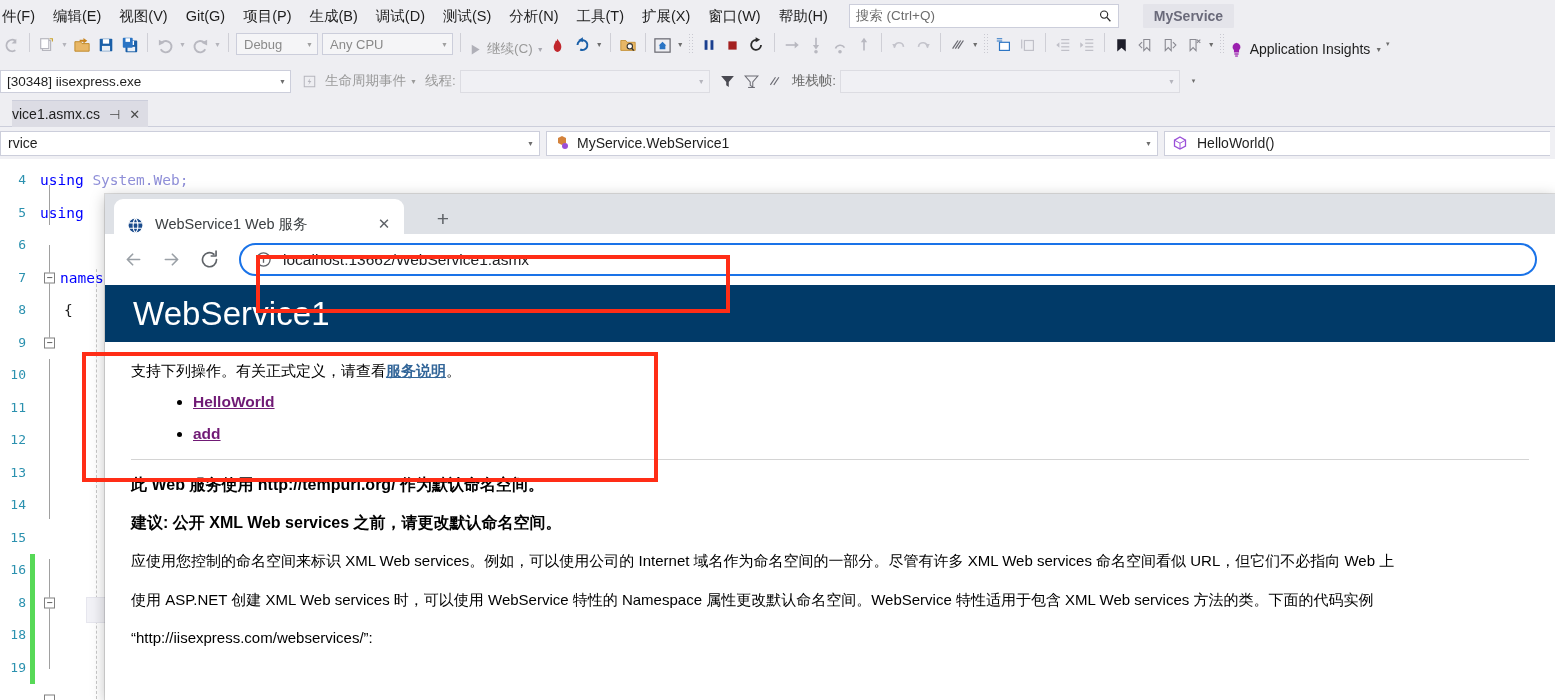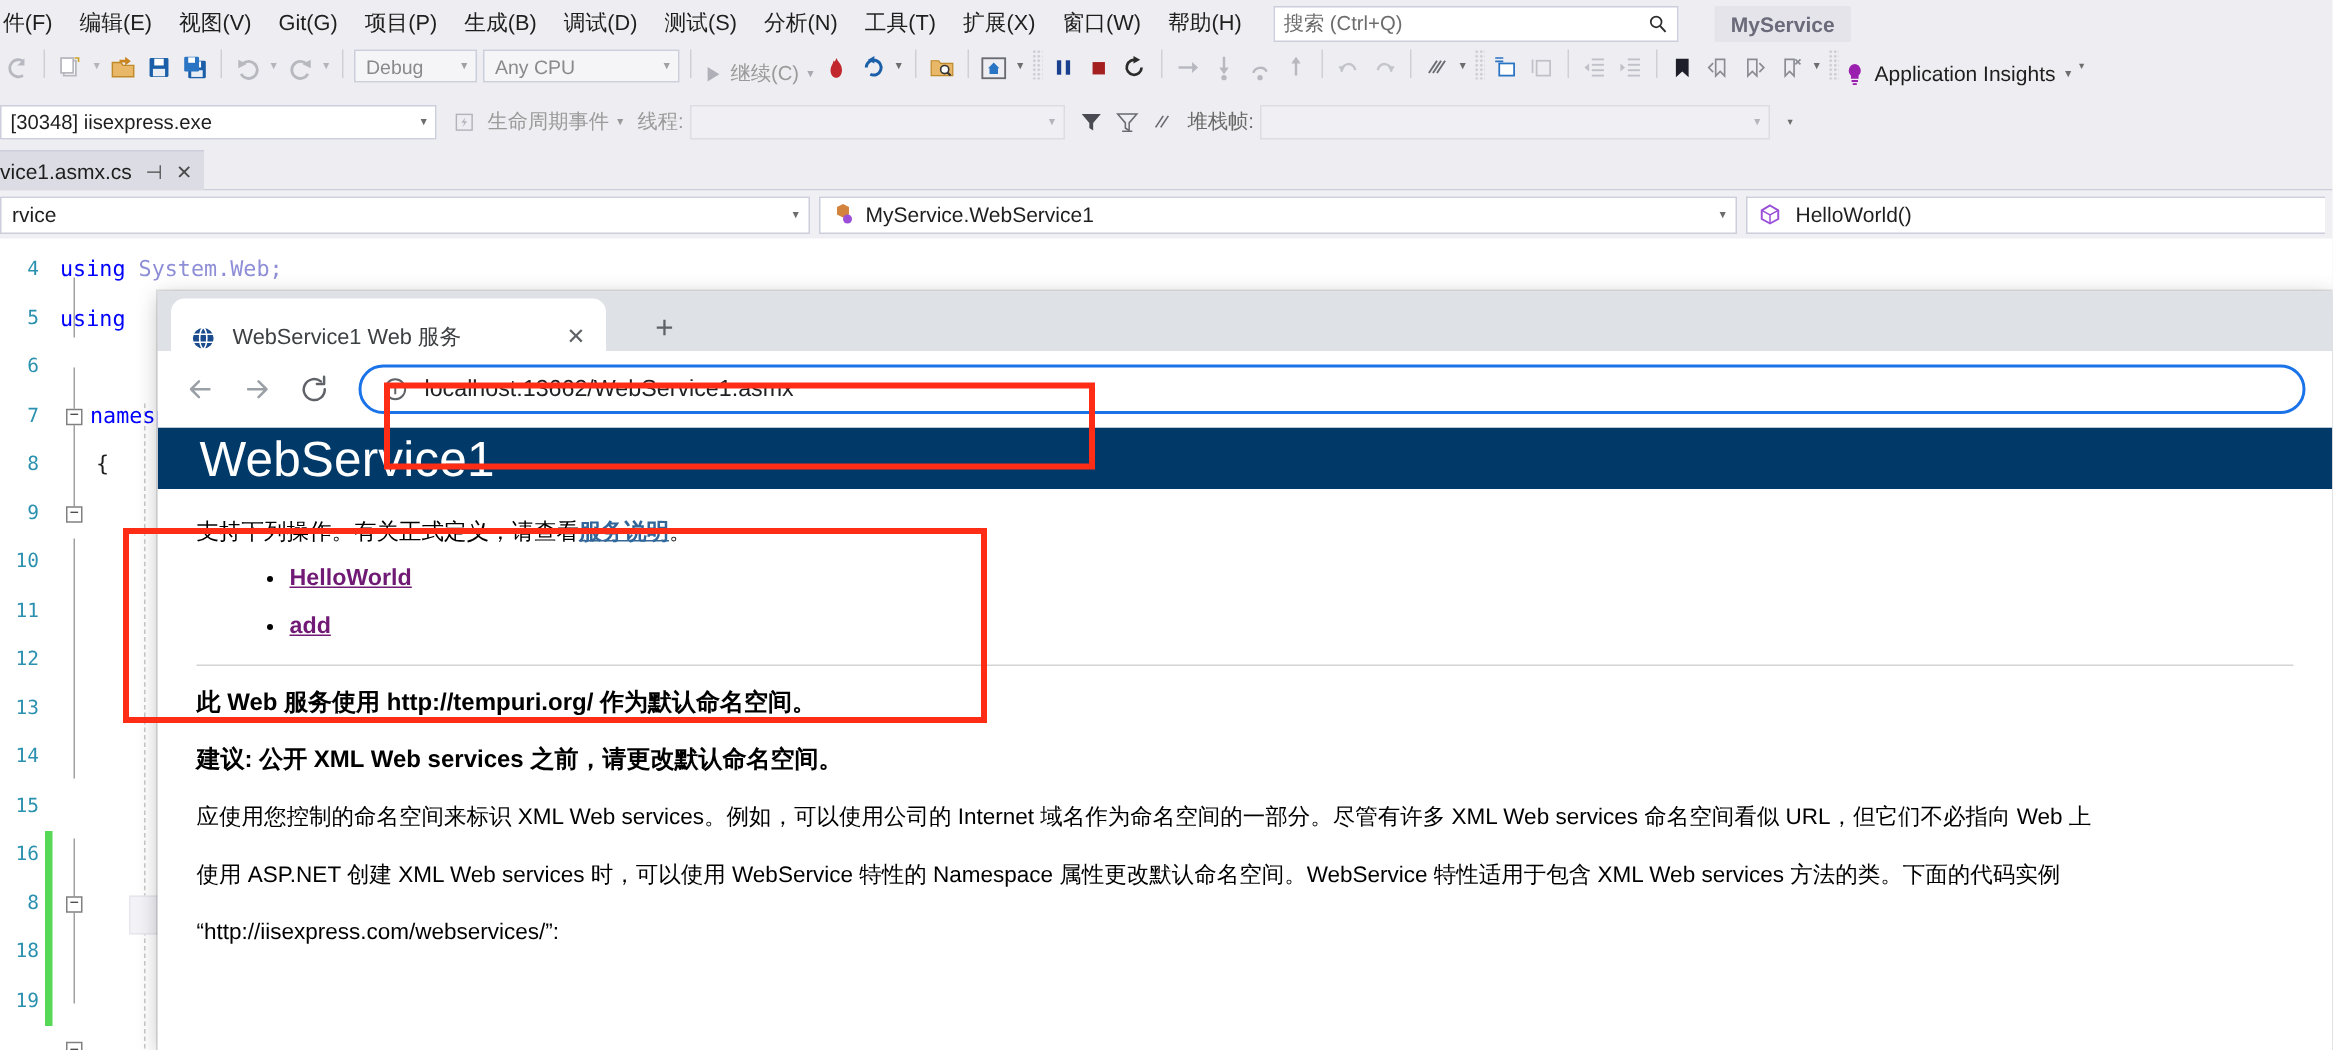--- a/index.html
+++ b/index.html
@@ -86,21 +86,21 @@
   .dbg-combo .cc { font-size:7px; color:#6d6d6d; margin-left:6px; }
   .dbg-lbl { font-size:13.5px; color:#9a9a9a; white-space:nowrap; margin:0 4px; }
   .dbg-lbl.dark { color:#6a6a6a; }
 
   
   .vs-tabstrip {
     position:absolute; left:0; top:97px; width:1555px; height:30px;
     background:#eeeef2; border-bottom:1px solid #cccedb;
   }
   .doc-tab {
-    position:absolute; left:0; top:3px; height:27px; background:#dcdce4;
+    position:absolute; left:12px; top:3px; height:27px; background:#dcdce4;
     display:flex; align-items:center; padding:0 8px 0 0; gap:9px;
     font-size:14px; color:#1e1e1e; border-top:1px solid #cccedb;
   }
   .doc-tab .pin, .doc-tab .x { color:#4a4a4a; font-size:13px; }
 
   
   .vs-navbar {
     position:absolute; left:0; top:127px; width:1555px; height:32px;
     background:#f0f0f4; display:flex; align-items:center; padding:3px 0;
   }
@@ -194,21 +194,21 @@
     display:flex; align-items:center; padding:0 14px; gap:11px;
   }
   .br-omnibox .info { width:17px; height:17px; flex:none; }
   .br-omnibox .url { font-size:15.5px; color:#202124; white-space:nowrap; }
   .br-content {
     position:relative; height:415px; background:#ffffff; overflow:hidden;
   }
 
   
   .pg-banner {
-    height:41px; background:#013a68; display:flex; align-items:center;
+    height:57px; background:#013a68; display:flex; align-items:center;
     padding:0 28px;
   }
   .pg-banner h1 {
     margin:0; font-size:33px; font-weight:normal; color:#ffffff;
     letter-spacing:.1px;
   }
   .pg-body { padding:18px 26px 0 26px; }
   .pg-intro { font-size:15px; color:#000000; line-height:1.5; margin:0 0 6px 0; }
   .pg-link { color:#336699; font-weight:bold; text-decoration:underline; }
   .pg-ops { margin:10px 0 16px 0; padding-left:62px; list-style:disc; }

